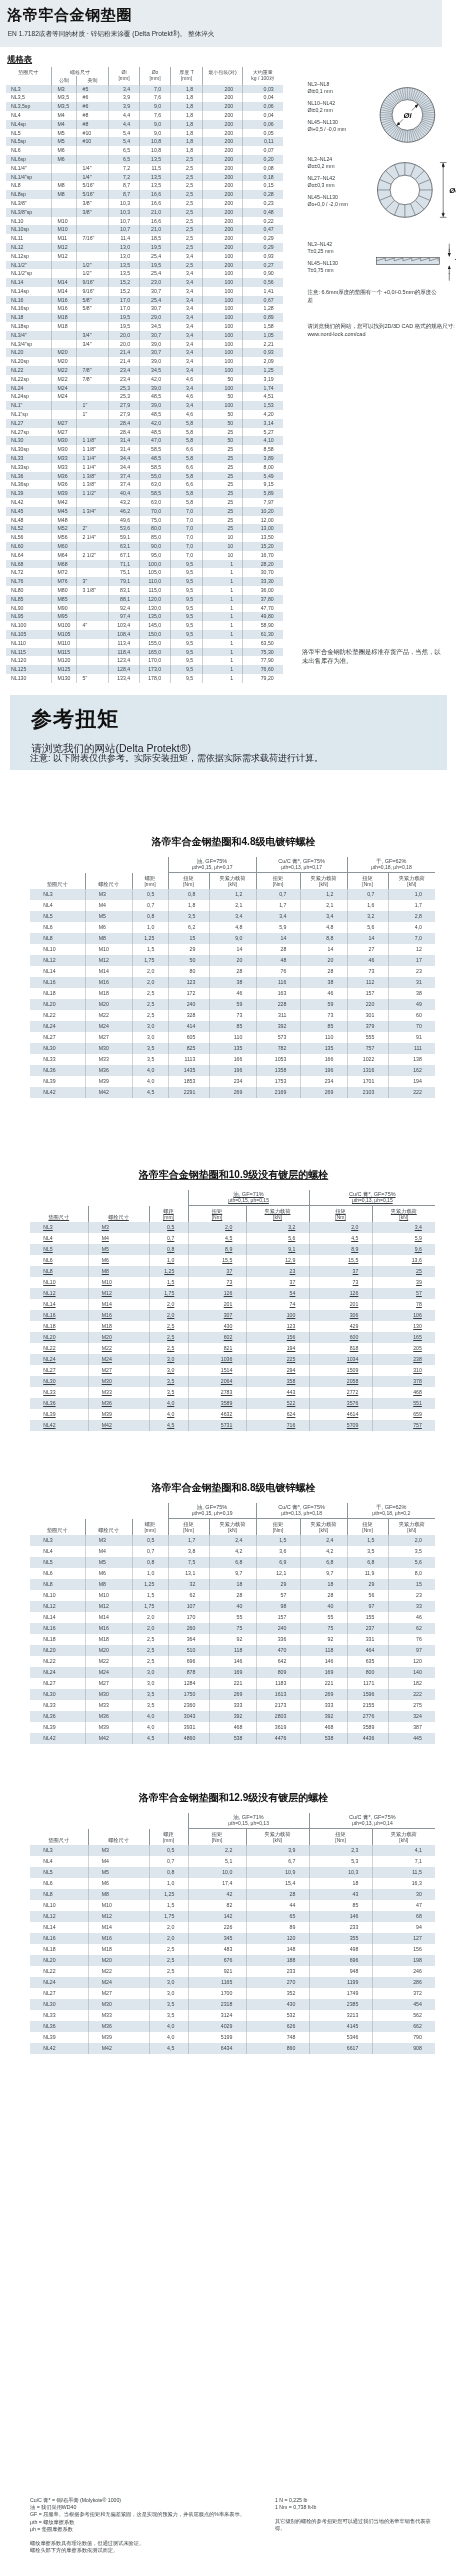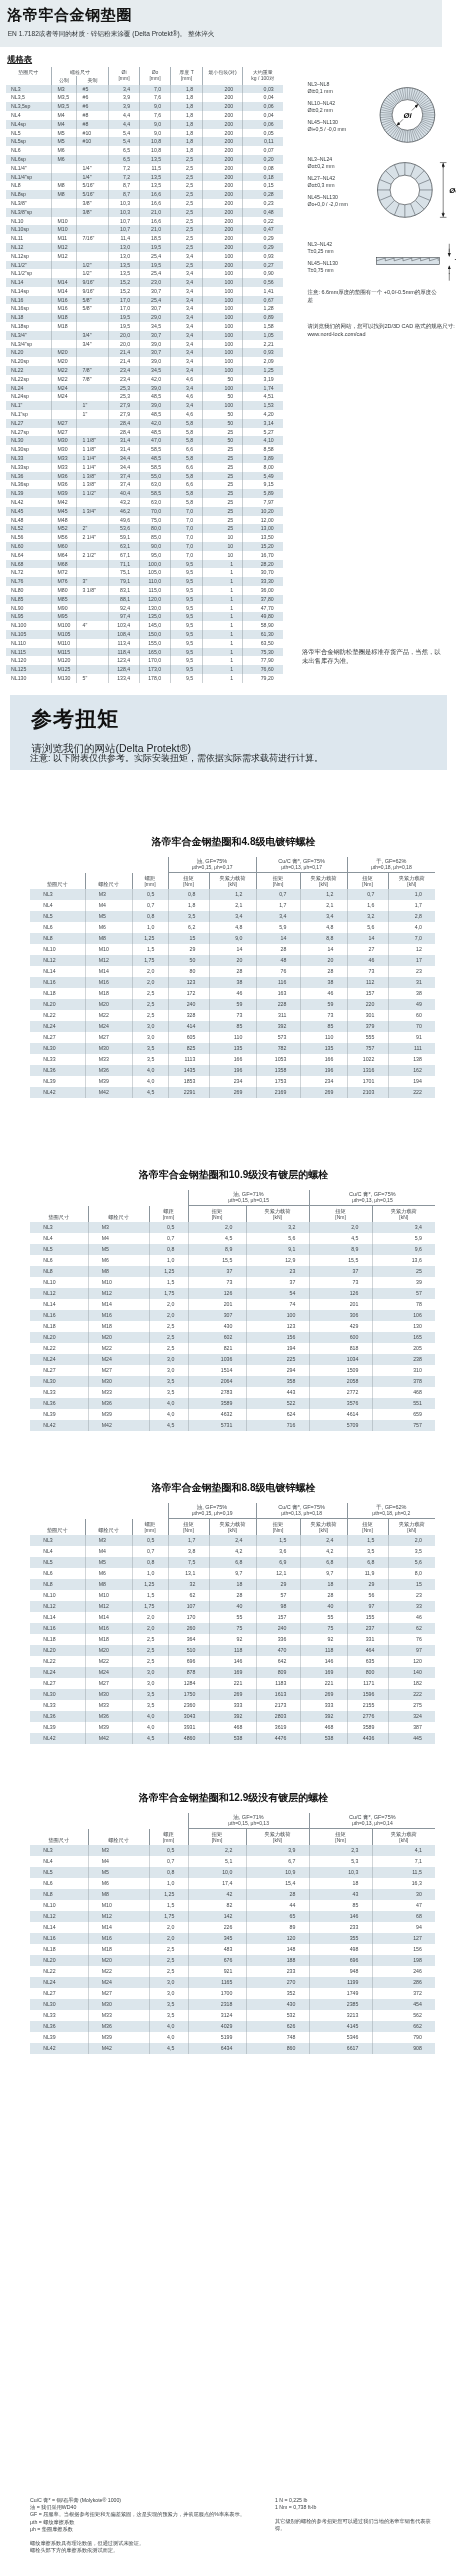--- a/index.html
+++ b/index.html
@@ -1213,21 +1213,21 @@
           <td class="r">269</td>
           <td class="r">2169</td>
           <td class="r">269</td>
           <td class="r">2103</td>
           <td class="r">222</td>
         </tr>
       </tbody>
   </table>
 </div>
 
-<div class="tq-section" style="top:1168px;">
+<div class="tq-section" style="top:1168px;text-decoration:underline;">
   <h3 class="tq-title">洛帝牢合金钢垫圈和10.9级没有镀层的螺栓</h3>
   <table class="tq">
     <colgroup>
       <col style="width:58px">
         <col style="width:61px">
         <col style="width:39px">
       <col style="width:58px">
         <col style="width:63px">
         <col style="width:63px">
         <col style="width:63px">

